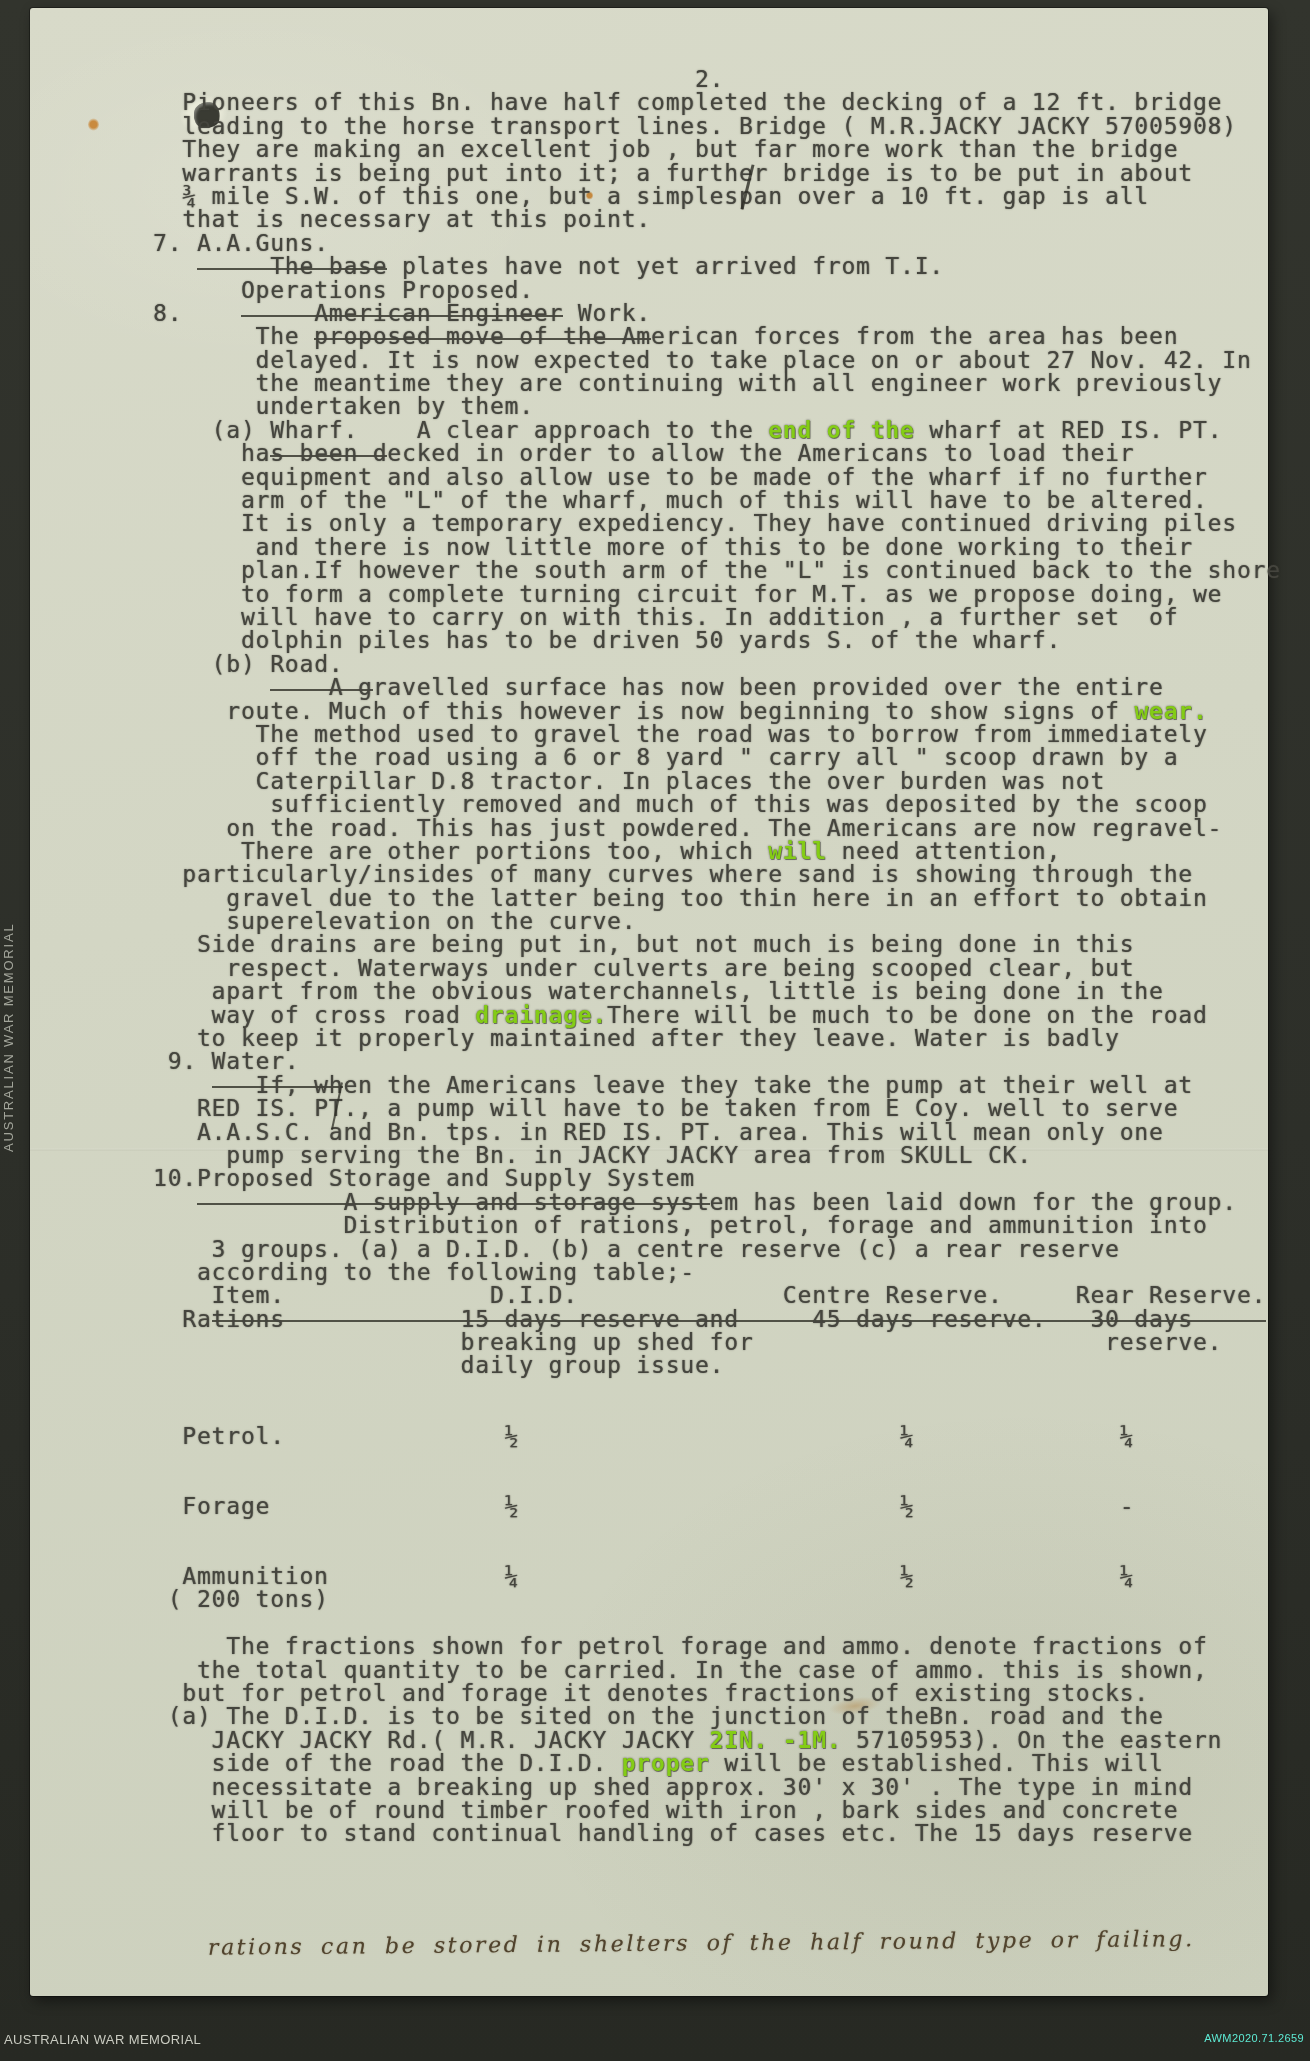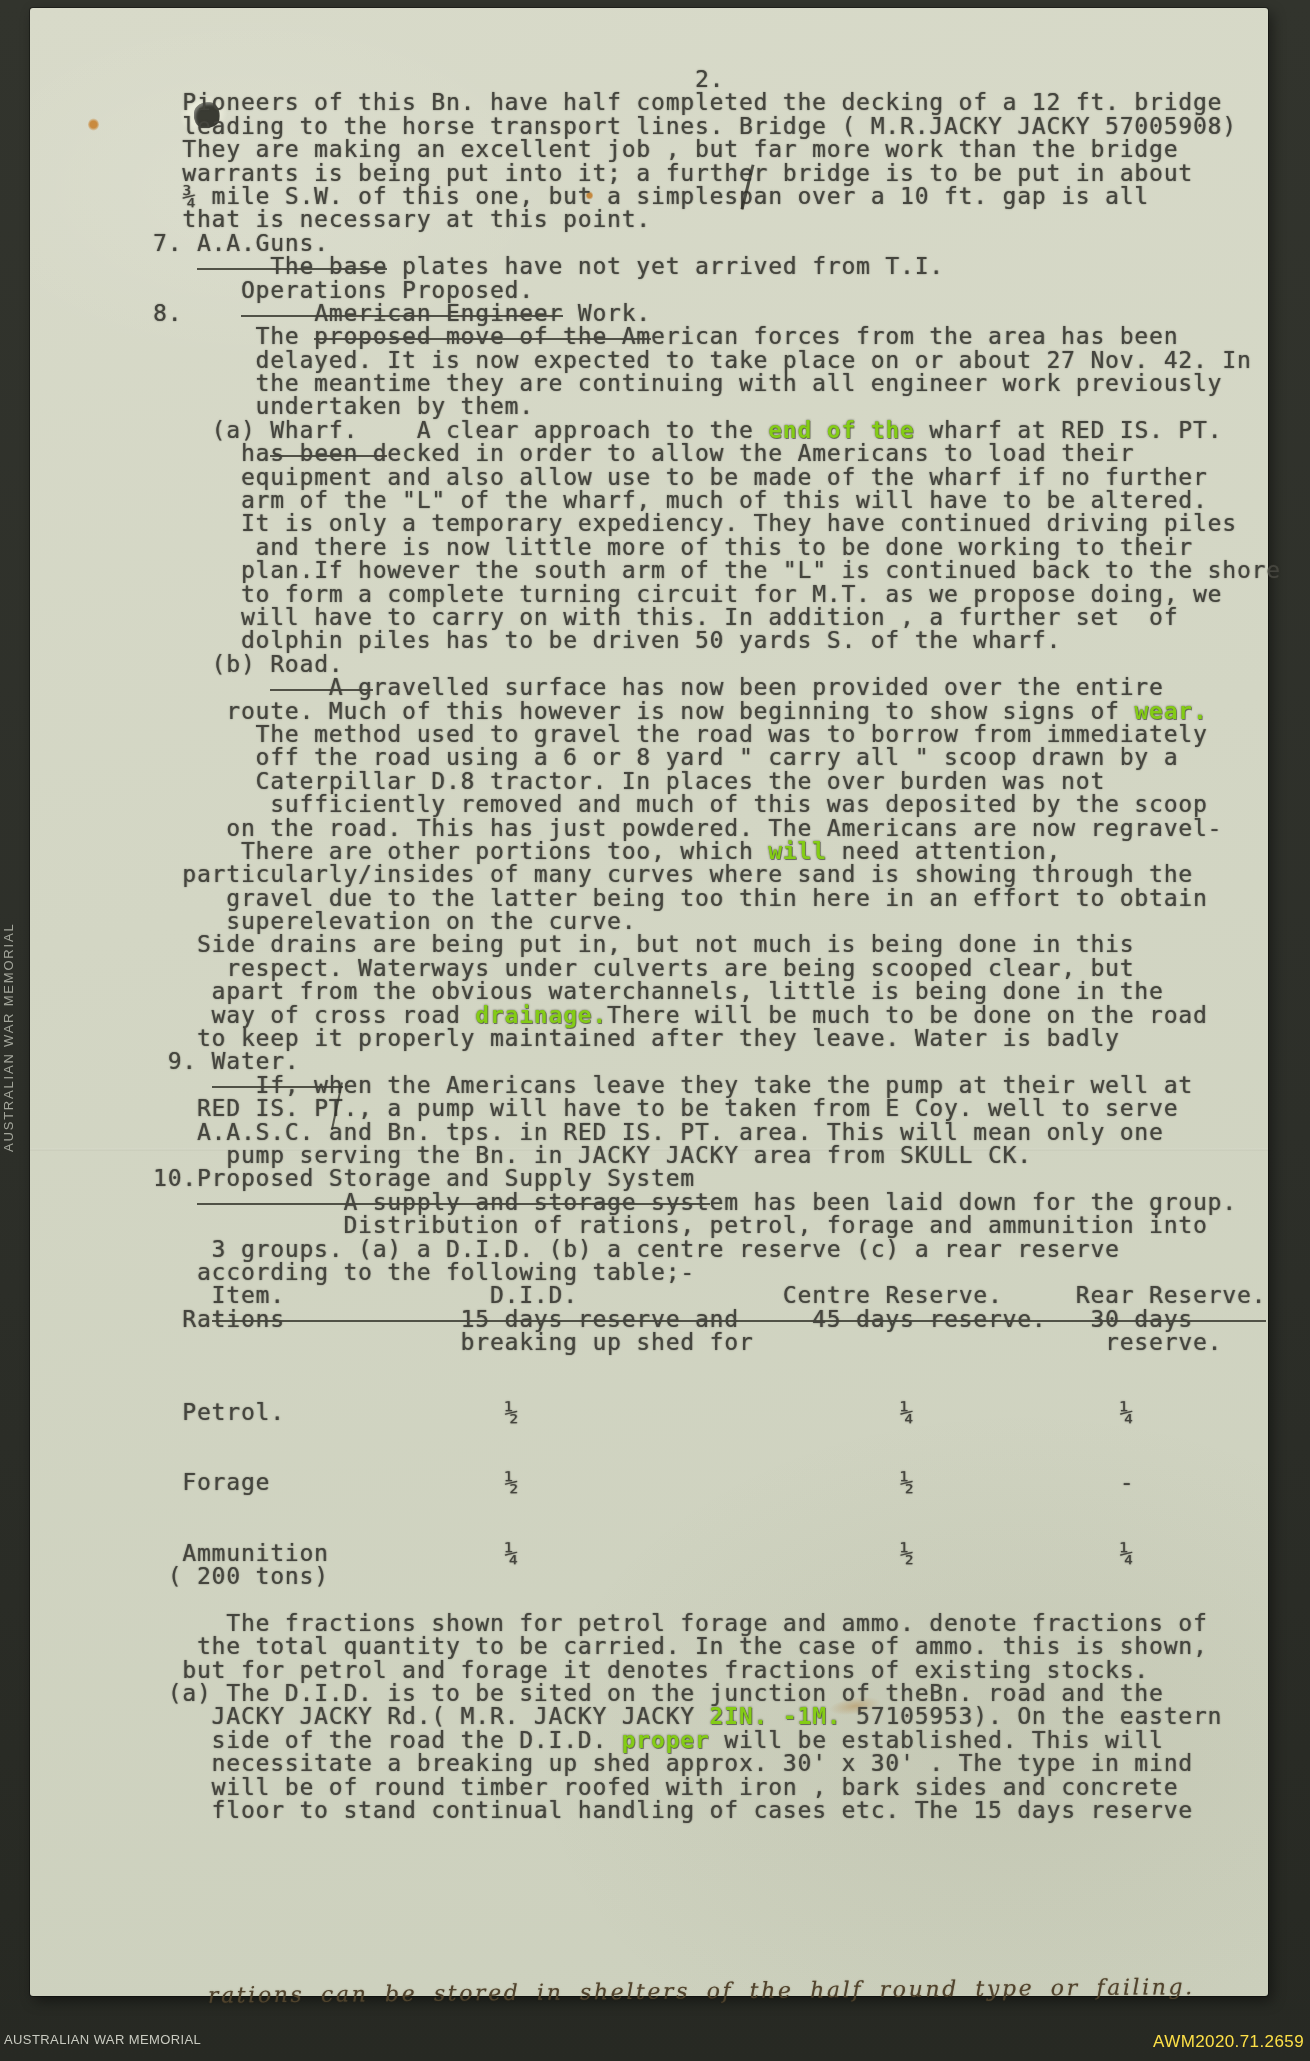--- a/index.html
+++ b/index.html
@@ -55,21 +55,21 @@
     writing-mode:vertical-rl;transform:rotate(180deg);
     font-family:"Liberation Sans", sans-serif;font-size:13px;letter-spacing:1.8px;
     color:rgba(192,195,184,.8);
   }
   .footer-left{
     position:absolute;left:4px;top:2032px;
     font-family:"Liberation Sans", sans-serif;font-size:13px;letter-spacing:.4px;color:#c9cbc1;
   }
   .footer-right{
     position:absolute;right:6px;top:2032px;
-    font-family:"Liberation Sans", sans-serif;font-size:17px;letter-spacing:.4px;color:#fde047;
+    font-family:"Liberation Sans", sans-serif;font-size:11px;letter-spacing:.4px;color:#5eead4;
   }
 </style>
 </head>
 <body>
 
 <div class="mount"></div>
 
 <div class="paper">
   <div class="tear"></div>
   <div class="stain1"></div>
@@ -129,20 +129,21 @@
     <div class="line">   <span>A.A.S.C. and Bn. tps. in RED IS. PT. area. This will mean only one</span></div>
     <div class="line">     <span>pump serving the Bn. in JACKY JACKY area from SKULL CK.</span></div>
     <div class="line"><span>10.</span><span class="u">Proposed Storage and Supply System </span></div>
     <div class="line">             <span>A supply and storage system has been laid down for the group.</span></div>
     <div class="line">             <span>Distribution of rations, petrol, forage and ammunition into</span></div>
     <div class="line">    <span>3 groups. (a) a D.I.D. (b) a centre reserve (c) a rear reserve</span></div>
     <div class="line">   <span>according to the following table;-</span></div>
     <div class="line">    <span class="u">Item.</span><span class="u">              </span><span class="u">D.I.D.</span><span class="u">              </span><span class="u">Centre Reserve.</span><span class="u">     </span><span class="u">Rear Reserve.</span></div>
     <div class="line">  <span>Rations            15 days reserve and     45 days reserve.   30 days</span></div>
     <div class="line">                     <span>breaking up shed for                        reserve.</span></div>
+    <div class="line">                     <span>daily group issue.</span></div>
     <div class="line"><span></span></div>
     <div class="line"><span></span></div>
     <div class="line">  <span>Petrol.               ½                          ¼              ¼</span></div>
     <div class="line"><span></span></div>
     <div class="line"><span></span></div>
     <div class="line">  <span>Forage                ½                          ½              -</span></div>
     <div class="line"><span></span></div>
     <div class="line"><span></span></div>
     <div class="line">  <span>Ammunition            ¼                          ½              ¼</span></div>
     <div class="line"> <span>( 200 tons)</span></div>
@@ -151,21 +152,21 @@
     <div class="line">   <span>the total quantity to be carried. In the case of ammo. this is shown,</span></div>
     <div class="line">  <span>but for petrol and forage it denotes fractions of existing stocks.</span></div>
     <div class="line"> <span>(a) The D.I.D. is to be sited on the junction of theBn. road and the</span></div>
     <div class="line">    <span>JACKY JACKY Rd.( M.R. JACKY JACKY </span><span class="b">2IN. -1M.</span><span> 57105953). On the eastern</span></div>
     <div class="line">    <span>side of the road the D.I.D. </span><span class="b">proper</span><span> will be established. This will</span></div>
     <div class="line">    <span>necessitate a breaking up shed approx. 30' x 30' . The type in mind</span></div>
     <div class="line">    <span>will be of round timber roofed with iron , bark sides and concrete</span></div>
     <div class="line">    <span>floor to stand continual handling of cases etc. The 15 days reserve</span></div>
   </div>
 
-<div class="typed" style="top: 1922.6px; left: 153px; margin-top: 48px;">
+<div class="typed" style="top: 1922.6px; left: 153px;">
   <div class="hand" id="hand-line">rations can be stored in shelters of the half round type or failing.</div>
 </div>
 
 <div class="slash1"></div>
 <div class="slash2"></div>
 
 <div class="side-mark">AUSTRALIAN WAR MEMORIAL</div>
 <div class="footer-left">AUSTRALIAN WAR MEMORIAL</div>
 <div class="footer-right">AWM2020.71.2659</div>
 

